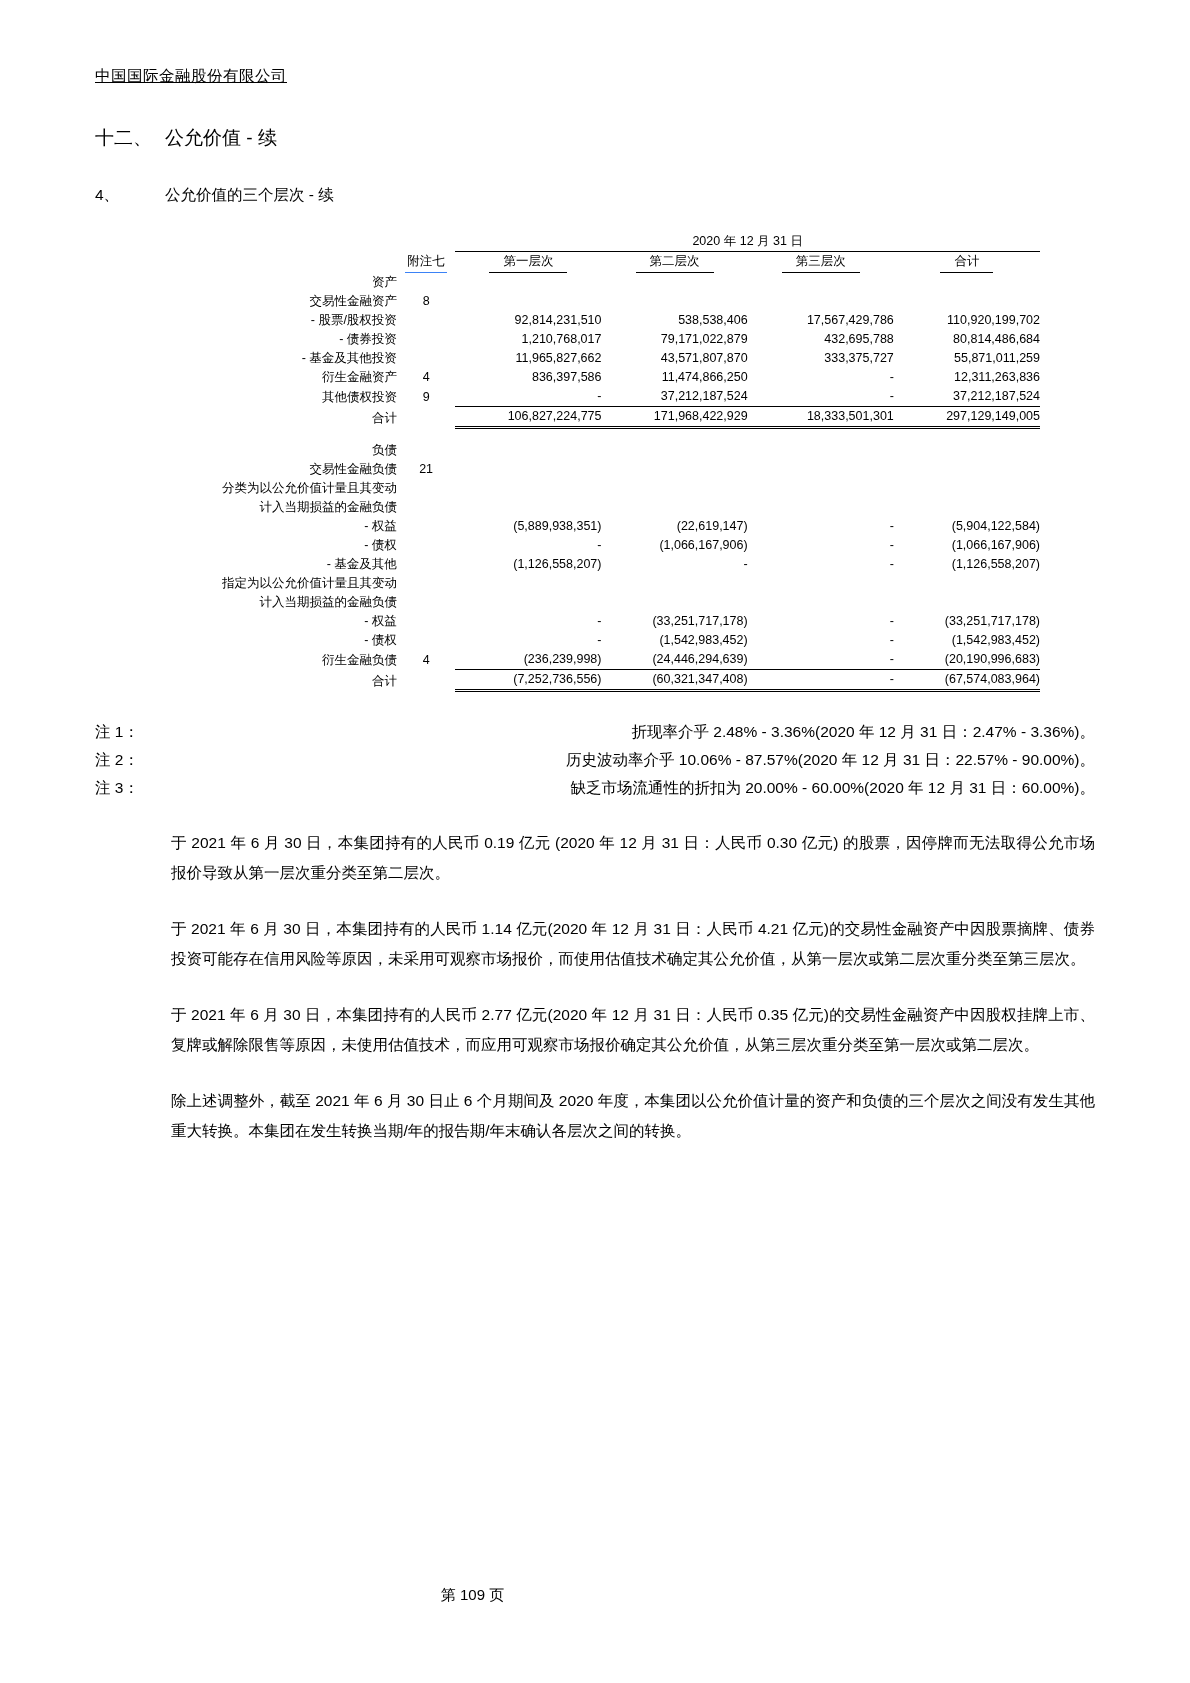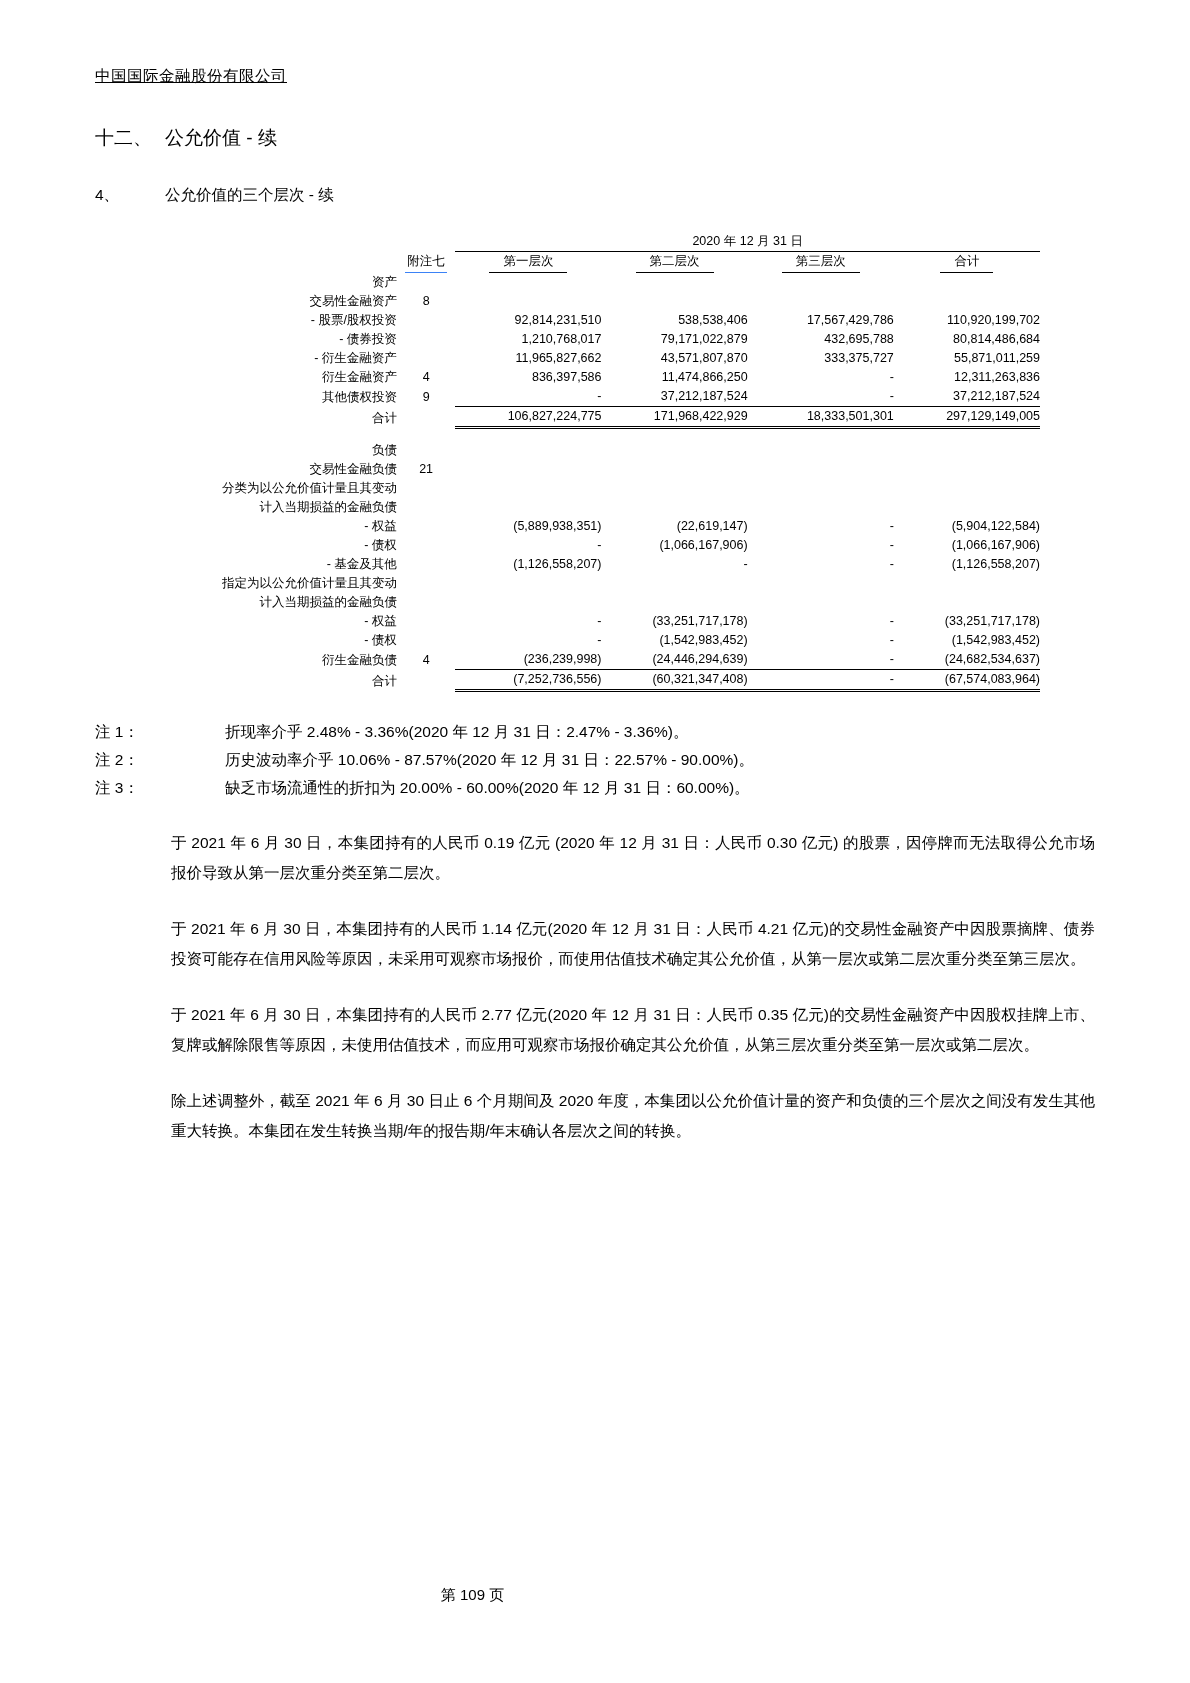--- a/index.html
+++ b/index.html
@@ -112,20 +112,21 @@
   .indent2 { padding-left: 28px; }
 
   
   .notes {
     margin: 26px 0 0 0;
     font-size: 15.5px;
     line-height: 28px;
   }
   .note-row {
     display: flex;
+    justify-content: space-between;
   }
   .note-row .tag {
     width: 130px;
     flex: 0 0 130px;
   }
   .para {
     font-size: 15.5px;
     line-height: 30px;
     text-align: justify;
     margin: 26px 0 0 0;
@@ -203,21 +204,21 @@
         </tr>
         <tr>
           <td class="lbl indent1">- 债券投资</td>
           <td class="note"></td>
           <td class="num">1,210,768,017</td>
           <td class="num">79,171,022,879</td>
           <td class="num">432,695,788</td>
           <td class="num">80,814,486,684</td>
         </tr>
         <tr>
-          <td class="lbl indent1">- 衍生金融资产</td>
+          <td class="lbl indent1">- 基金及其他投资</td>
           <td class="note"></td>
           <td class="num">11,965,827,662</td>
           <td class="num">43,571,807,870</td>
           <td class="num">333,375,727</td>
           <td class="num">55,871,011,259</td>
         </tr>
         <tr>
           <td class="lbl">衍生金融资产</td>
           <td class="note">4</td>
           <td class="num">836,397,586</td>
@@ -331,21 +332,21 @@
           <td class="num">(1,542,983,452)</td>
           <td class="num">-</td>
           <td class="num">(1,542,983,452)</td>
         </tr>
         <tr>
           <td class="lbl">衍生金融负债</td>
           <td class="note">4</td>
           <td class="num">(236,239,998)</td>
           <td class="num">(24,446,294,639)</td>
           <td class="num">-</td>
-          <td class="num">(24,682,534,637)</td>
+          <td class="num">(20,190,996,683)</td>
         </tr>
         <tr>
           <td class="lbl">合计</td>
           <td class="note"></td>
           <td class="num dblline">(7,252,736,556)</td>
           <td class="num dblline">(60,321,347,408)</td>
           <td class="num dblline">-</td>
           <td class="num dblline">(67,574,083,964)</td>
         </tr>
       </tbody>

